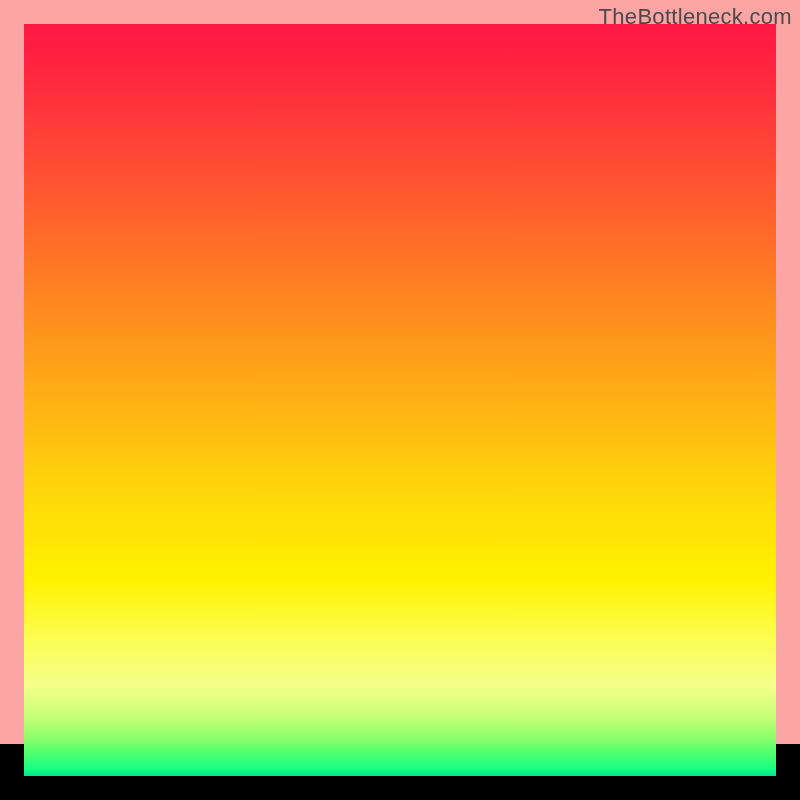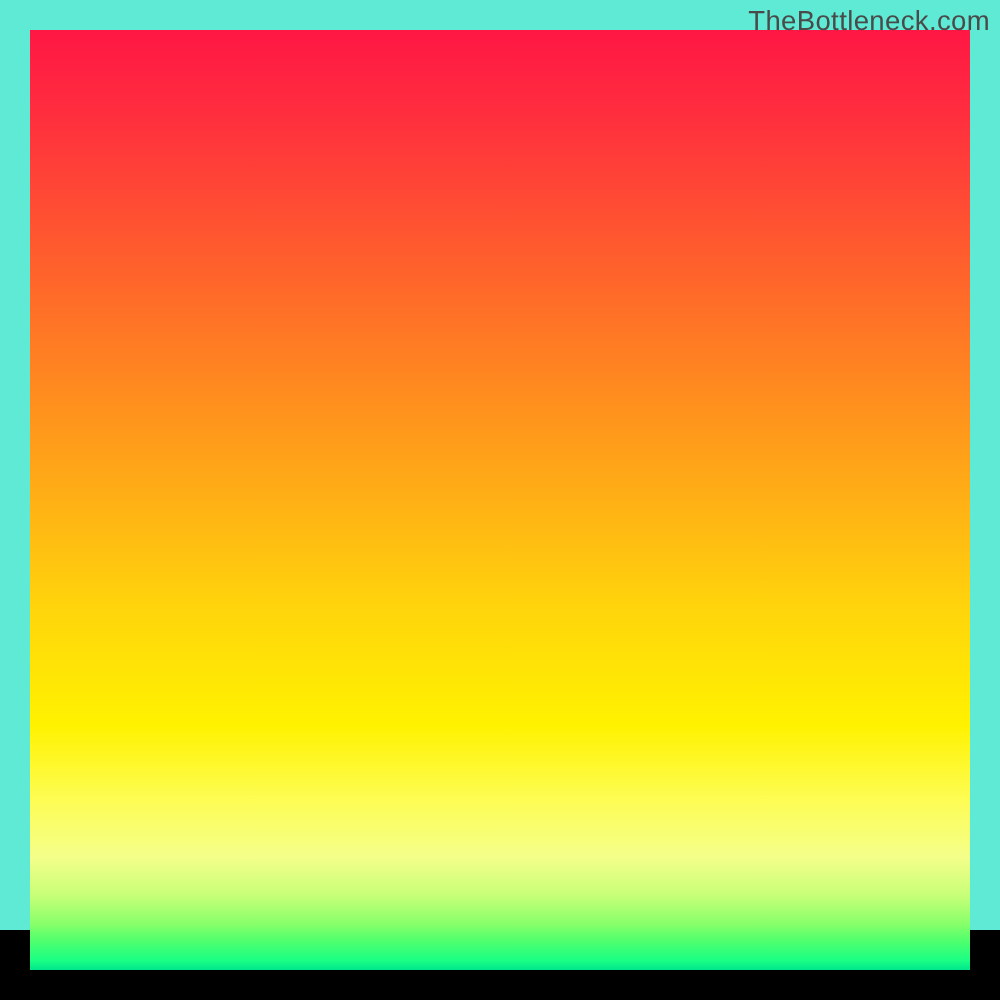--- a/index.html
+++ b/index.html
@@ -9,21 +9,21 @@
     height: 800px;
     background: #000;
     overflow: hidden;
     font-family: Arial, Helvetica, sans-serif;
   }
   .frame {
     position: absolute;
     left: 0; top: 0;
     width: 800px;
     height: 744px;
-    background: #5eead4;
+    background: #fca5a5;
   }
   .plot {
     position: absolute;
     top: 24px;
     left: 24px;
     width: 752px;
     height: 752px;
     overflow: hidden;
   }
   .gradient {

